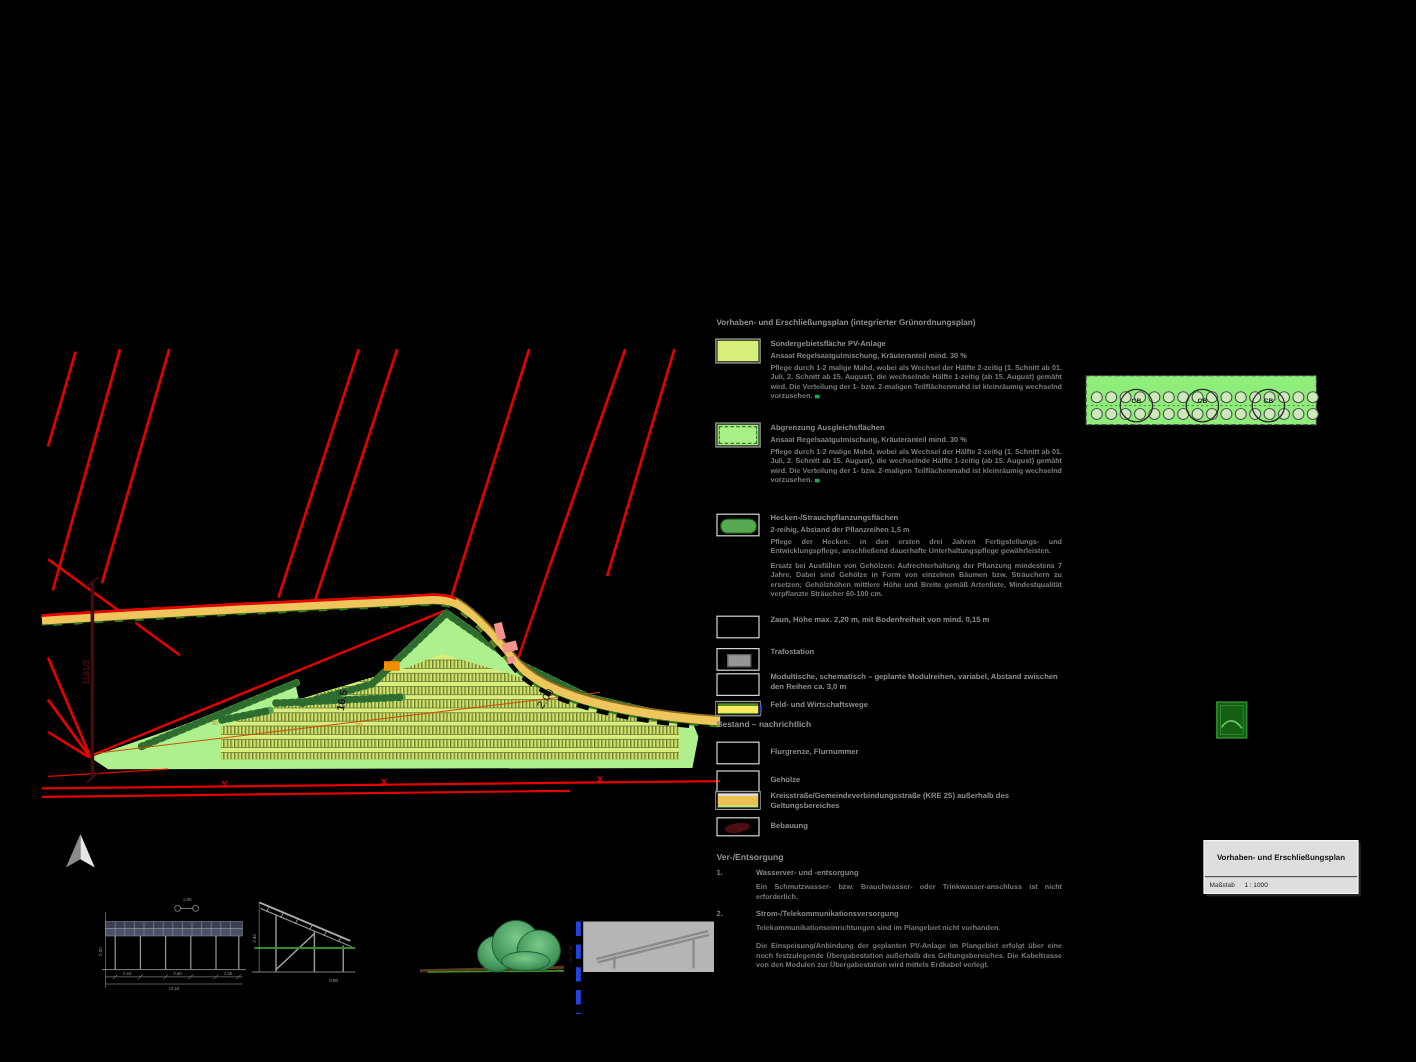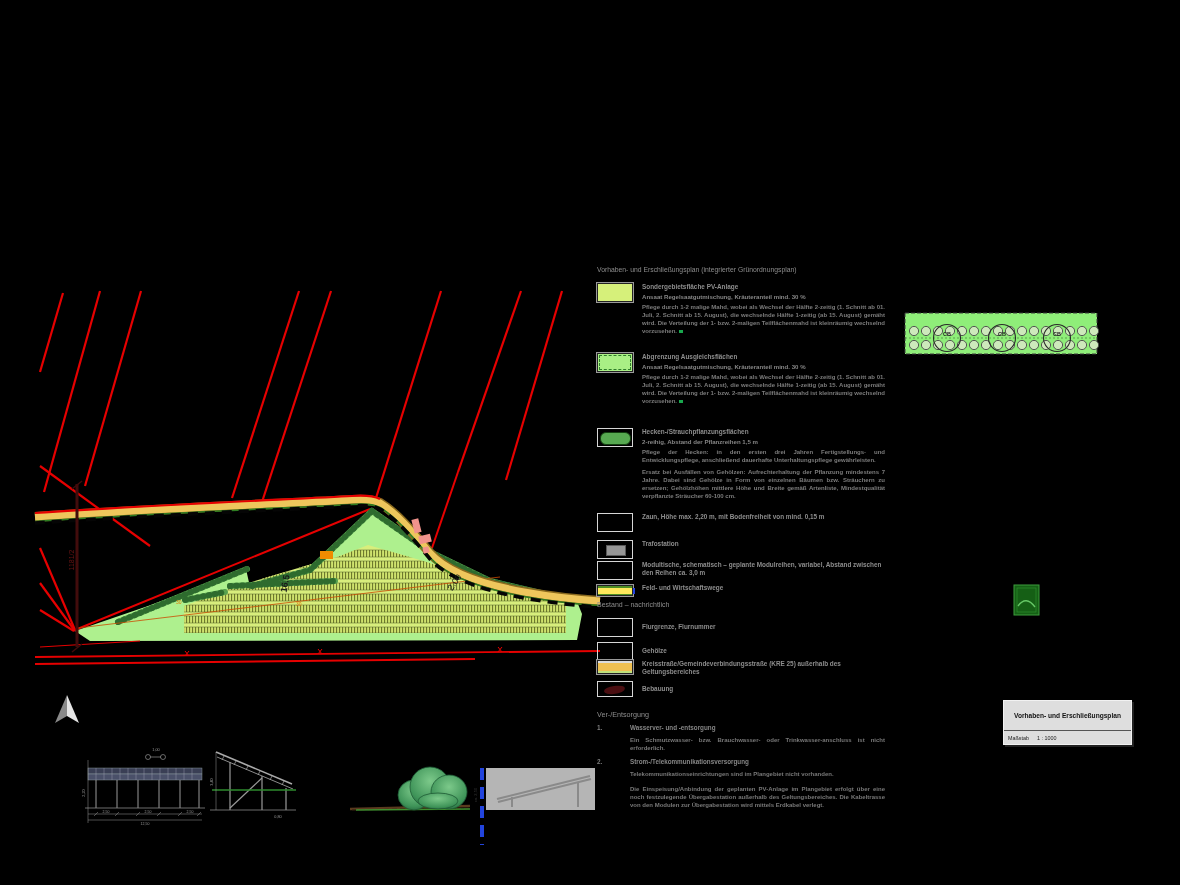--- a/index.html
+++ b/index.html
@@ -19,21 +19,21 @@
   .sw-stripe::after{content:"";position:absolute;right:-3px;top:2px;width:2px;height:6px;background:#2244dd;}
   .sw-road{height:14px;border-color:#222;box-shadow:0 0 0 1px #9a9a9a;
            background:linear-gradient(#dcdcdc 0 2px,#efc052 2px 10px,#bfe07a 10px 100%);}
   .sw-beb{height:16px;}
   .sw-beb .blob{position:absolute;left:6px;top:4px;width:21px;height:8px;background:#4a0d10;border-radius:50% 40% 55% 45%;transform:rotate(-6deg);}
   .ltxt{flex:1;font-size:6px;line-height:1.32;}
   .ltitle{font-weight:bold;font-size:6.4px;margin:0 0 2px;color:#8d8d8d;}
   .lsub{font-weight:bold;font-size:6.1px;margin:0 0 3px;color:#868686;}
   .lpara{margin:0 0 4px;text-align:justify;font-weight:bold;color:#7c7c7c;}
   .green-dot{display:inline-block;width:3.5px;height:3.5px;background:#19a84e;margin-left:2px;}
-  .sec-header{position:absolute;left:597px;font-size:7px;font-weight:normal;color:#8d8d8d;text-align:right;}
+  .sec-header{position:absolute;left:597px;font-size:7px;font-weight:bold;color:#8d8d8d;text-align:right;}
   
   .nrow{position:absolute;left:597px;width:288px;display:flex;color:#7e7e7e;}
   .nnum{flex:0 0 33px;font-size:6.4px;font-weight:bold;}
   .ntxt{flex:1;font-size:6px;line-height:1.35;}
   .ntitle{font-weight:bold;font-size:6.3px;margin:0 0 3px;color:#868686;}
   .npara{margin:0 0 5px;text-align:justify;font-weight:bold;color:#787878;}
   
   .tb{position:absolute;left:1003px;top:700px;width:129px;height:45px;background:#dedede;
       border:1px solid #f2f2f2;box-shadow:2px 2px 0 #222;box-sizing:border-box;}
   .tb-title{height:29px;display:flex;align-items:center;justify-content:center;

